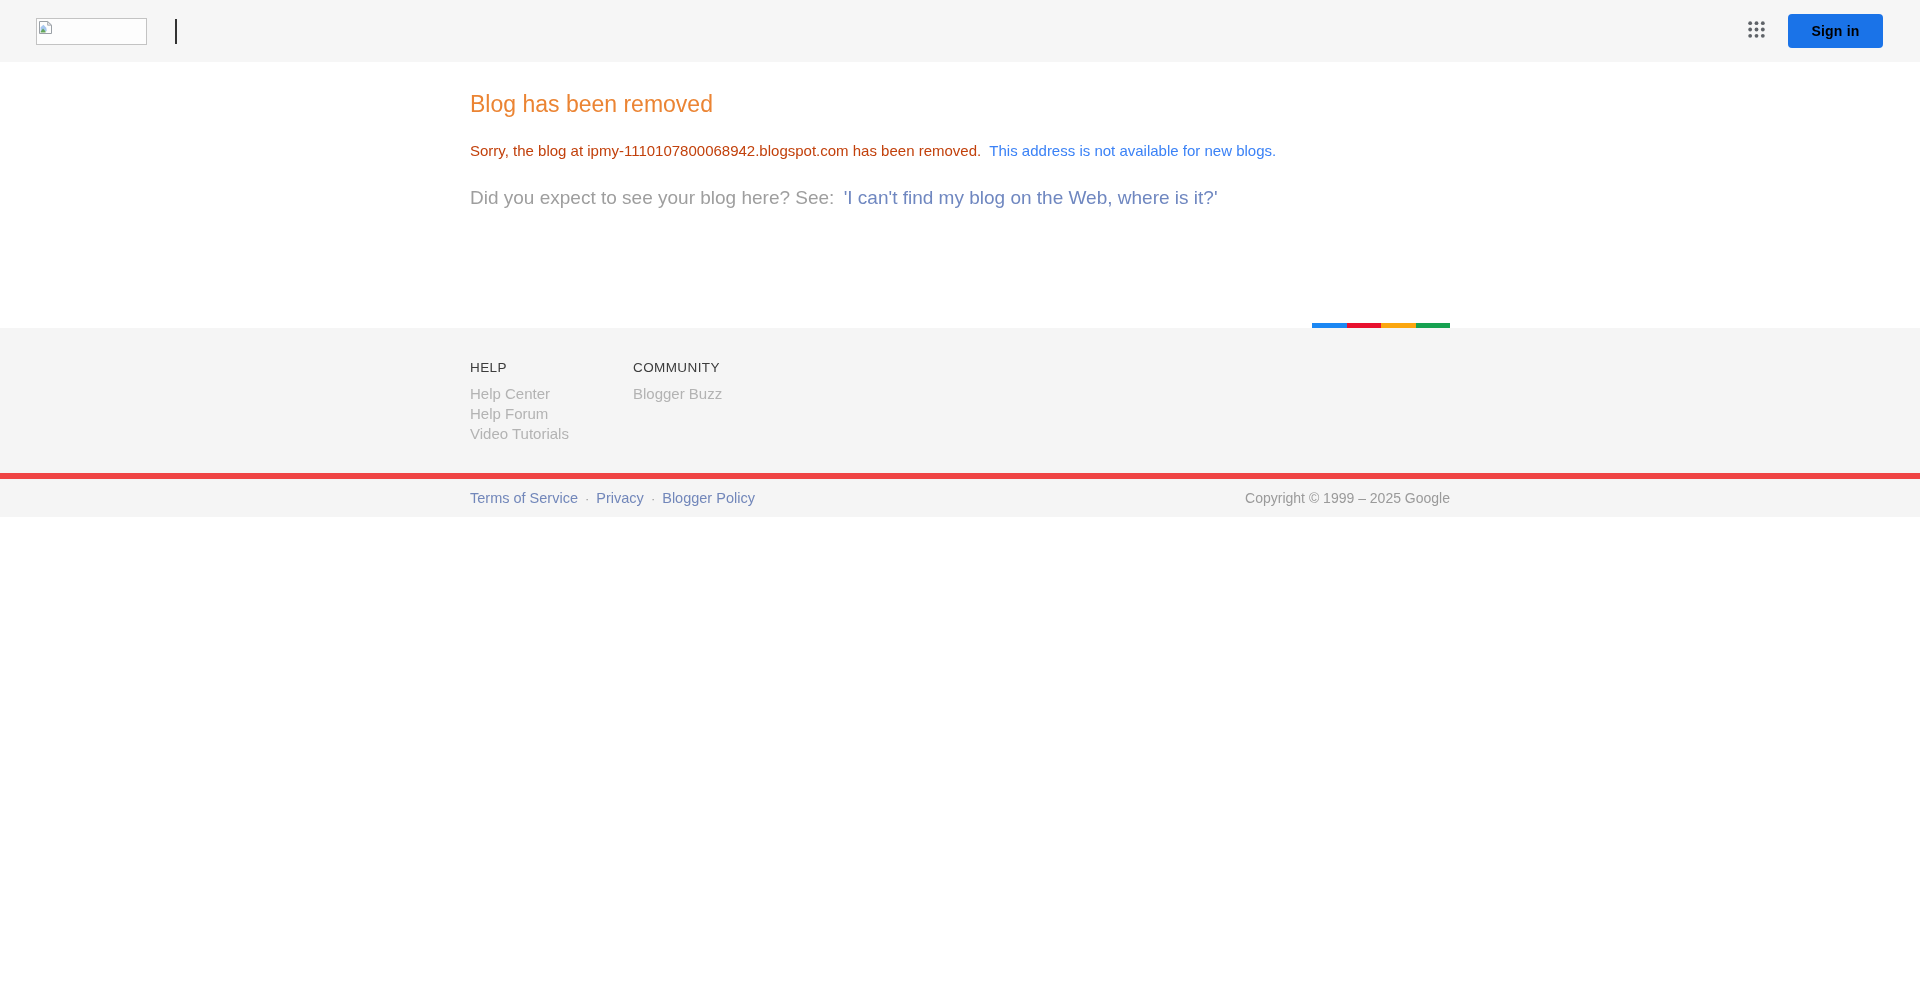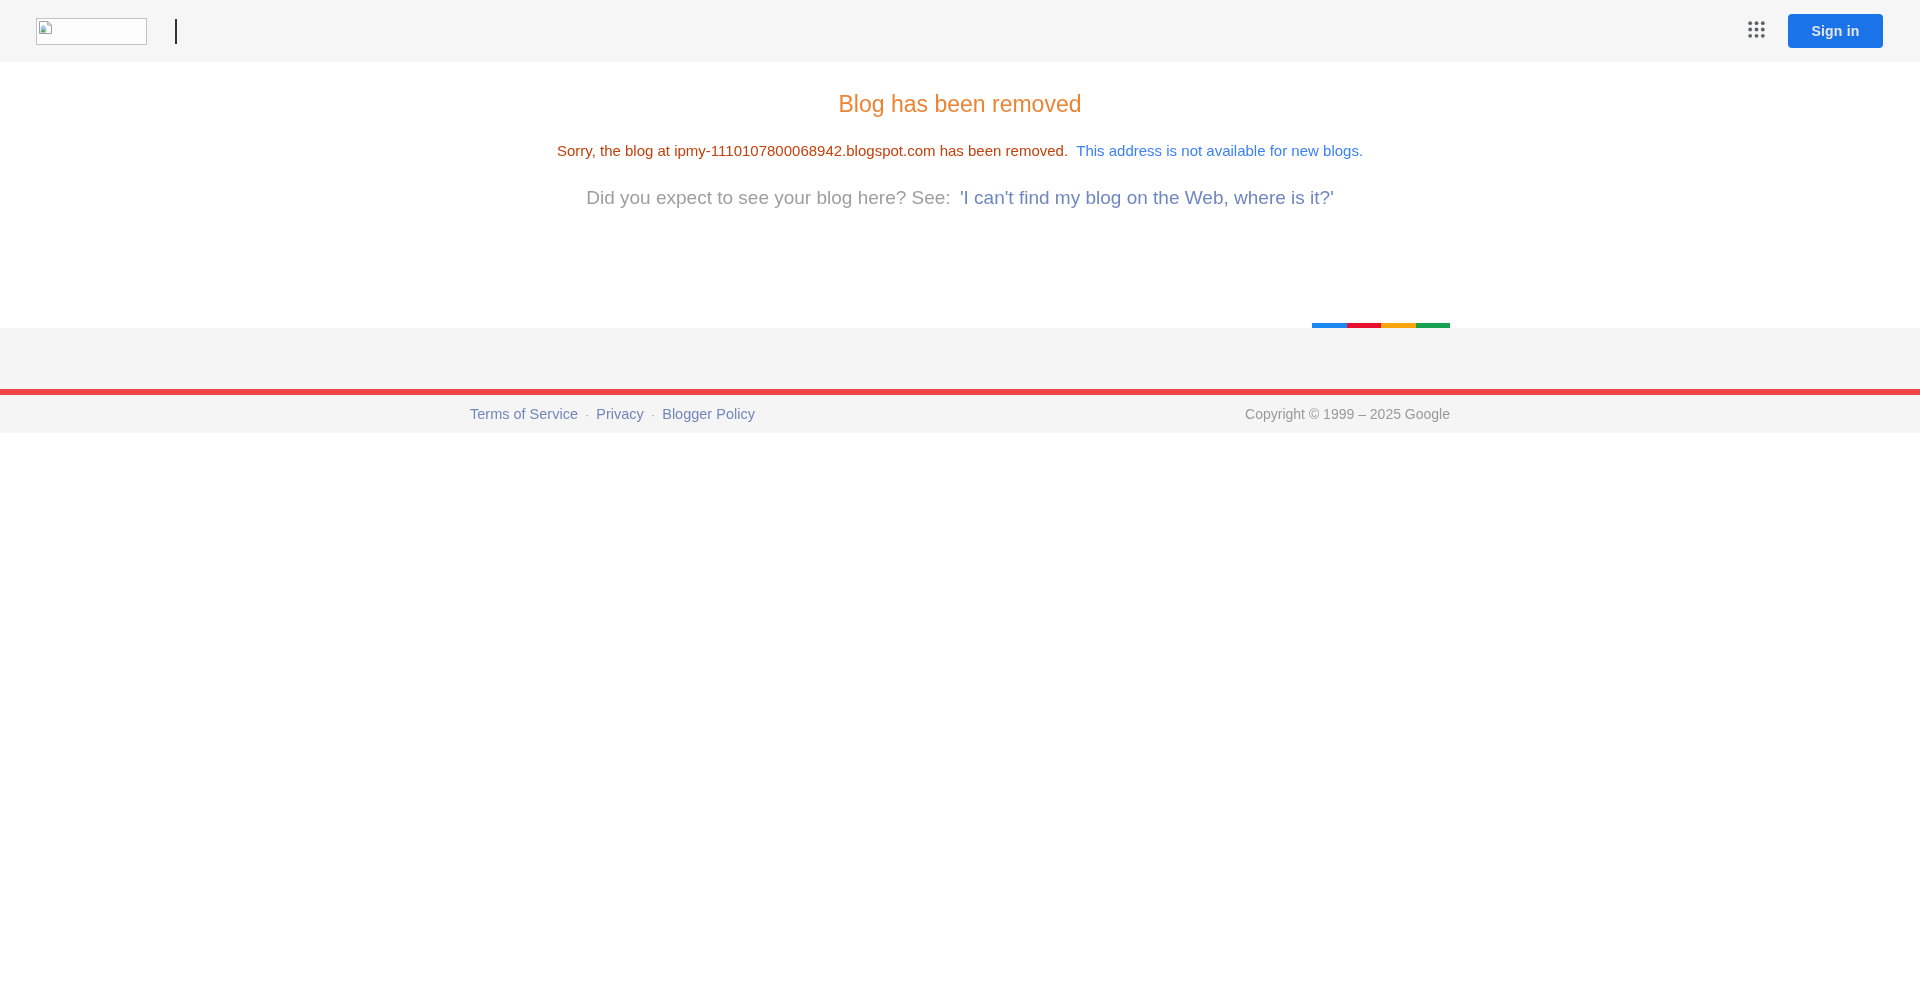--- a/index.html
+++ b/index.html
@@ -38,36 +38,35 @@
   .apps-btn {
     width: 40px; height: 40px;
     border: none; background: transparent;
     display: flex; align-items: center; justify-content: center;
     margin-right: 12px;
     cursor: pointer;
   }
   .signin-btn {
     width: 95px; height: 34px;
     background: #1a73e8;
-    color: #e5e5e5;
+    color: #000000;
     font-family: "Liberation Sans", sans-serif;
     font-size: 14px;
     font-weight: 600;
     letter-spacing: 0.2px;
     border: none;
     border-radius: 4px;
     cursor: pointer;
   }
 
   
   .main {
     width: 980px;
     margin: 0 auto;
     height: 261px;
-    text-align: center;
   }
   .page-title {
     margin: 0;
     padding-top: 27px;
     font-size: 23px;
     line-height: 31px;
     font-weight: 400;
     color: #eb8433;
   }
   .msg {
@@ -198,20 +197,30 @@
   <div class="colorbar">
     <div style="background: rgb(27, 135, 243);"></div>
     <div style="background: rgb(232, 16, 46);"></div>
     <div style="background: rgb(251, 166, 15);"></div>
     <div style="background: rgb(22, 161, 80);"></div>
   </div>
 </div>
 
 <div class="footer">
   <div class="footer-inner">
+    <div class="fcol">
+      <h3 class="fcol-heading">HELP</h3>
+      <a class="flink">Help Center</a>
+      <a class="flink">Help Forum</a>
+      <a class="flink">Video Tutorials</a>
+    </div>
+    <div class="fcol">
+      <h3 class="fcol-heading">COMMUNITY</h3>
+      <a class="flink">Blogger Buzz</a>
+    </div>
   </div>
 </div>
 
 <div class="bottombar">
   <div class="bottombar-inner">
     <div class="legal-links">
       <a class="legal-link">Terms of Service</a>
       <span class="legal-sep">·</span>
       <a class="legal-link">Privacy</a>
       <span class="legal-sep">·</span>

